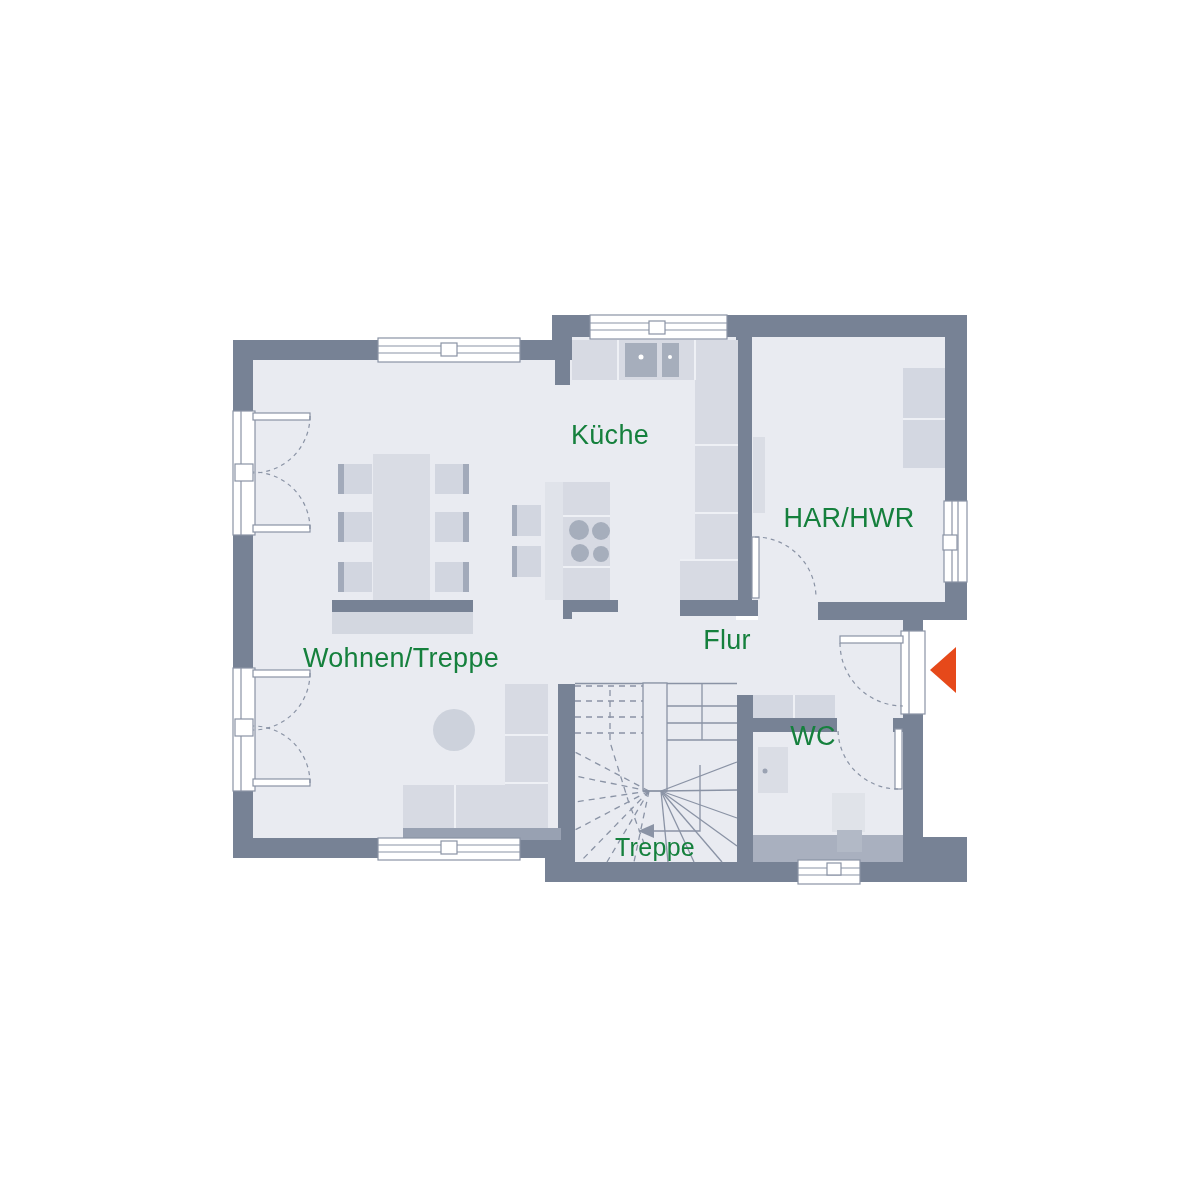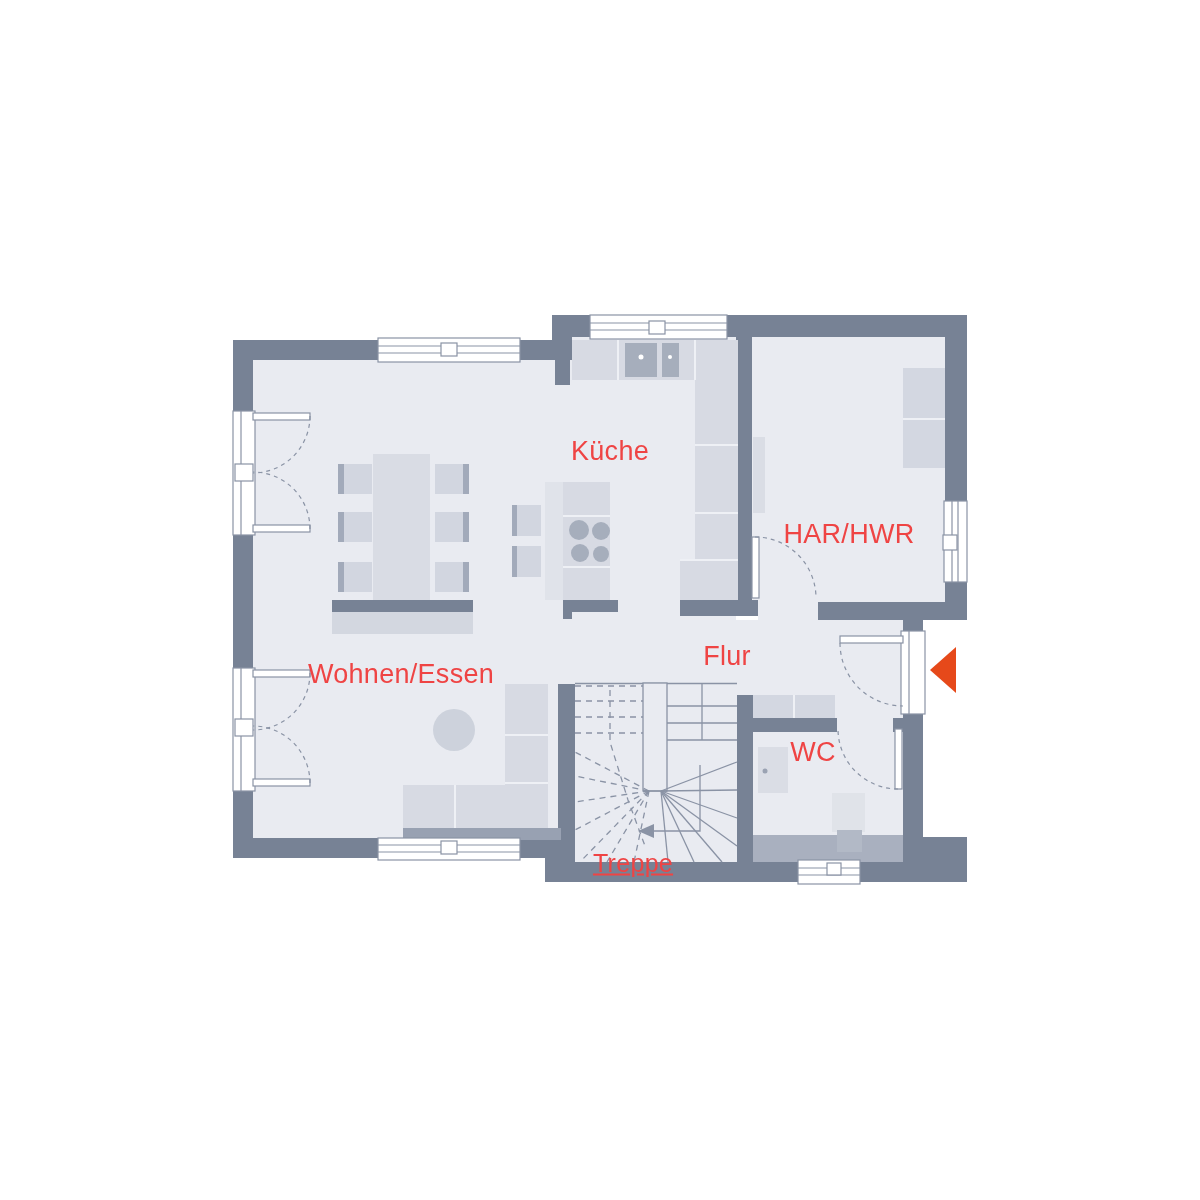--- a/index.html
+++ b/index.html
@@ -3,21 +3,21 @@
 <meta charset="utf-8">
 <style>
   html,body{margin:0;padding:0;background:#ffffff;}
   .canvas{
     position:relative;width:1200px;height:1200px;background:#ffffff;
     font-family:"Liberation Sans", sans-serif;overflow:hidden;
   }
   .plan-svg{position:absolute;left:0;top:0;}
   .room-label{
     position:absolute;transform:translate(-50%,-50%);
-    color:#ef4444;font-size:27px;letter-spacing:0.3px;white-space:nowrap;margin-top:16px;
+    color:#15803d;font-size:27px;letter-spacing:0.3px;white-space:nowrap;
   }
   .room-label.small{font-size:25px;}
 </style>
 </head>
 <body>
 
 <div class="canvas">
 
 <svg class="plan-svg" width="1200" height="1200" viewBox="0 0 1200 1200">
 
@@ -254,20 +254,20 @@
 
     <g>
       <rect x="895" y="729" width="7" height="60" fill="#FFFFFF"></rect>
       <path d="M 898 789 A 60 60 0 0 1 838 729" stroke-dasharray="4 4"></path>
     </g>
   </g>
 
   <polygon points="930,670 956,647 956,693" fill="#E6491A"></polygon>
 </svg>
 
-<div class="room-label" style="left:401px;top:658px;">Wohnen/Essen</div>
+<div class="room-label" style="left:401px;top:658px;">Wohnen/Treppe</div>
 <div class="room-label" style="left:610px;top:435px;">Küche</div>
 <div class="room-label" style="left:849px;top:518px;">HAR/HWR</div>
 <div class="room-label" style="left:727px;top:640px;">Flur</div>
 <div class="room-label" style="left:813px;top:736px;">WC</div>
-<div class="room-label small" style="left:633px;top:847px;text-decoration:underline;">Treppe</div>
+<div class="room-label small" style="left:655px;top:847px;">Treppe</div>
 
 </div>
 
 </body></html>

